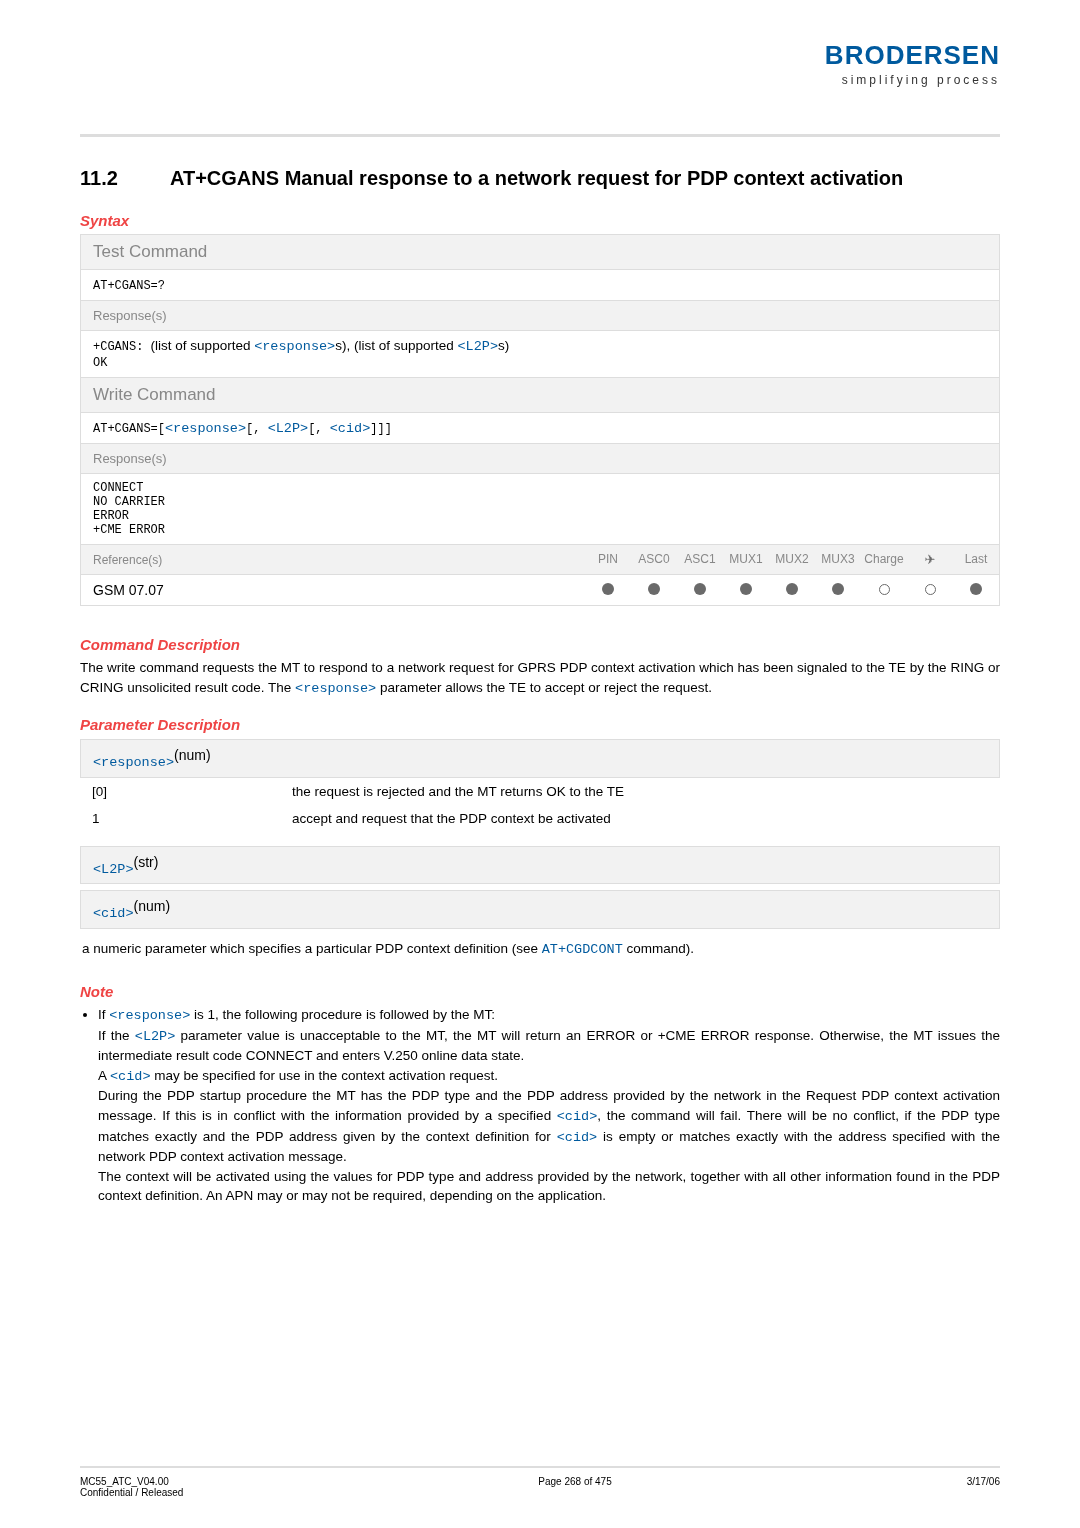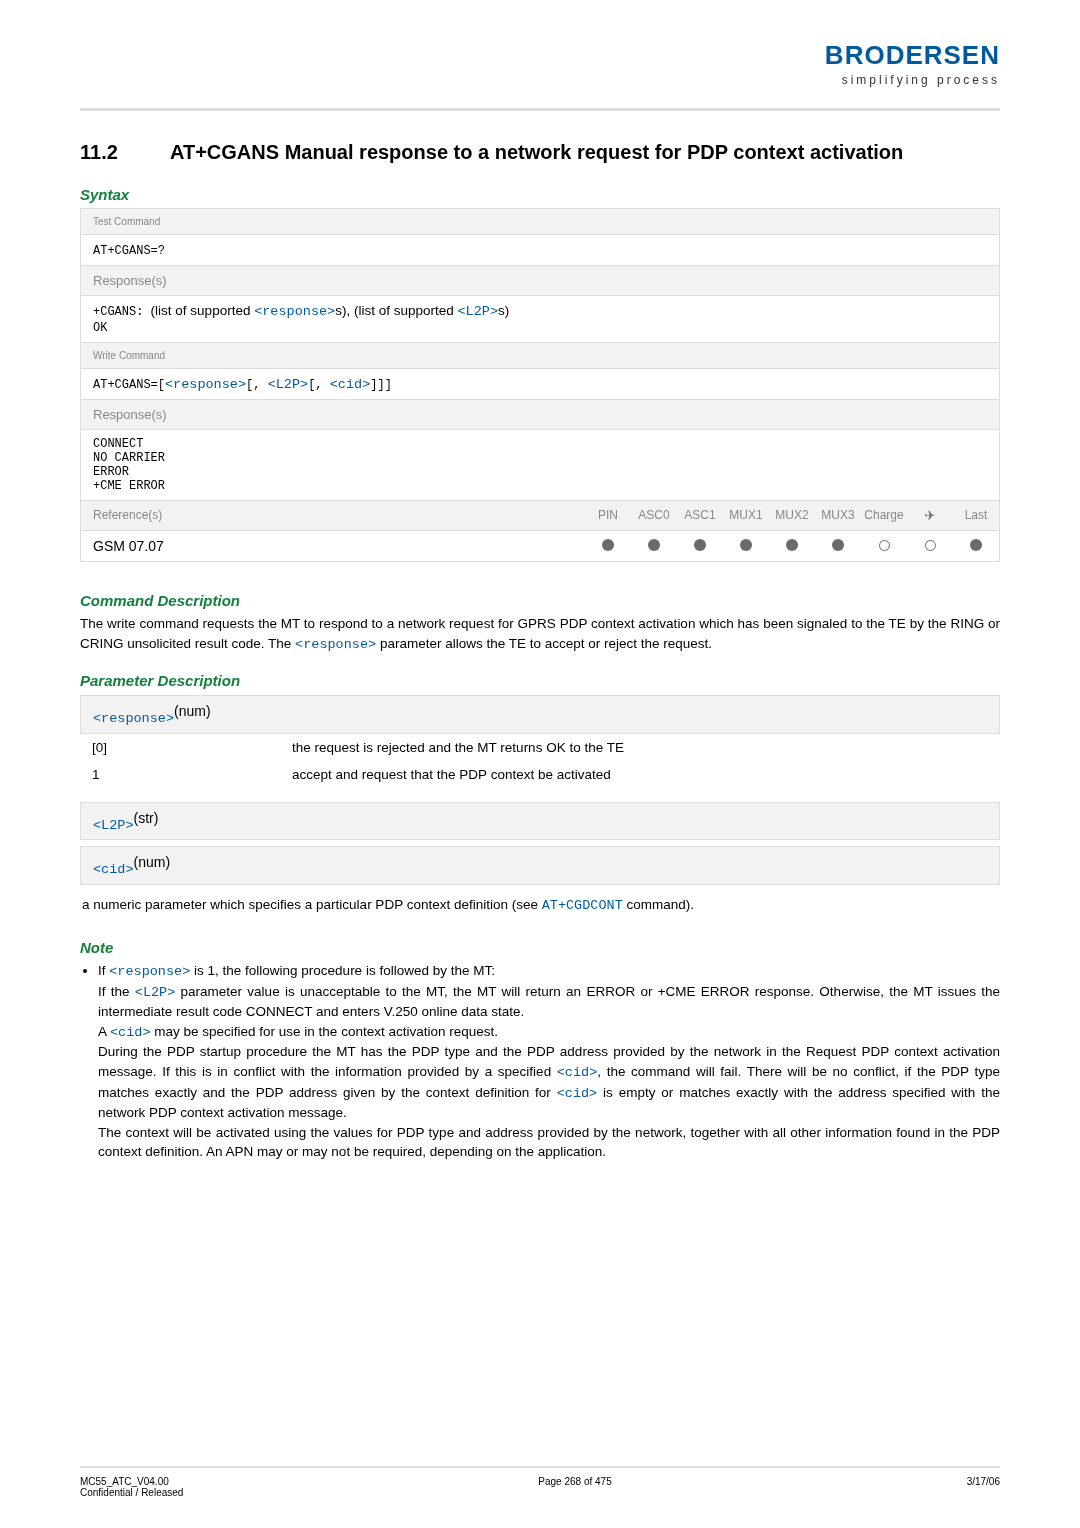--- a/index.html
+++ b/index.html
@@ -6,21 +6,21 @@
   body {
     font-family: Arial, Helvetica, sans-serif;
     font-size: 13.5px;
     color: #000;
     background: #fff;
     width: 1080px;
     margin: 0 auto;
     padding: 0;
   }
   .page {
-    padding: 48px 80px 20px 80px;
+    padding: 74px 80px 20px 80px;
     position: relative;
     min-height: 1528px;
   }
   .header-right {
     position: absolute;
     top: 40px;
     right: 80px;
     text-align: right;
   }
   .brand-name {
@@ -47,40 +47,40 @@
     font-size: 20px;
     font-weight: bold;
     margin-bottom: 22px;
     display: flex;
   }
   h2 .num { width: 90px; flex-shrink: 0; }
   h2 .title { flex: 1; }
   .section-label {
     font-style: italic;
     font-weight: bold;
-    color: #15803d;
+    color: #ef4444;
     font-size: 15px;
     margin-top: 18px;
     margin-bottom: 5px;
   }
   .cmd-box {
     border: 1px solid #ddd;
   }
   .cmd-row {
     padding: 7px 12px;
     border-top: 1px solid #ddd;
   }
   .cmd-row:first-child { border-top: none; }
   .cmd-row.gray { background: #f2f2f2; color: #888; font-size: 13px; }
-  .cmd-row.head-gray { background: #f2f2f2; color: #888; font-size: 10px; }
+  .cmd-row.head-gray { background: #f2f2f2; color: #888; font-size: 17px; }
   .mono { font-family: "Courier New", monospace; font-size: 12px; color: #000; }
   .param { color: #005a9e; font-family: "Courier New", monospace; }
   .ref-table {
     display: flex;
-    align-items: flex-start;
+    align-items: center;
     background: #f2f2f2;
     color: #888;
     font-size: 12px;
     border-top: 1px solid #ddd;
   }
   .ref-table .label { flex: 1; padding: 7px 12px; }
   .ref-table .cols { display: flex; gap: 0; }
   .ref-table .col { width: 46px; text-align: center; padding: 7px 0; }
   .ref-table .col.last { width: 46px; }
   .ref-body {

